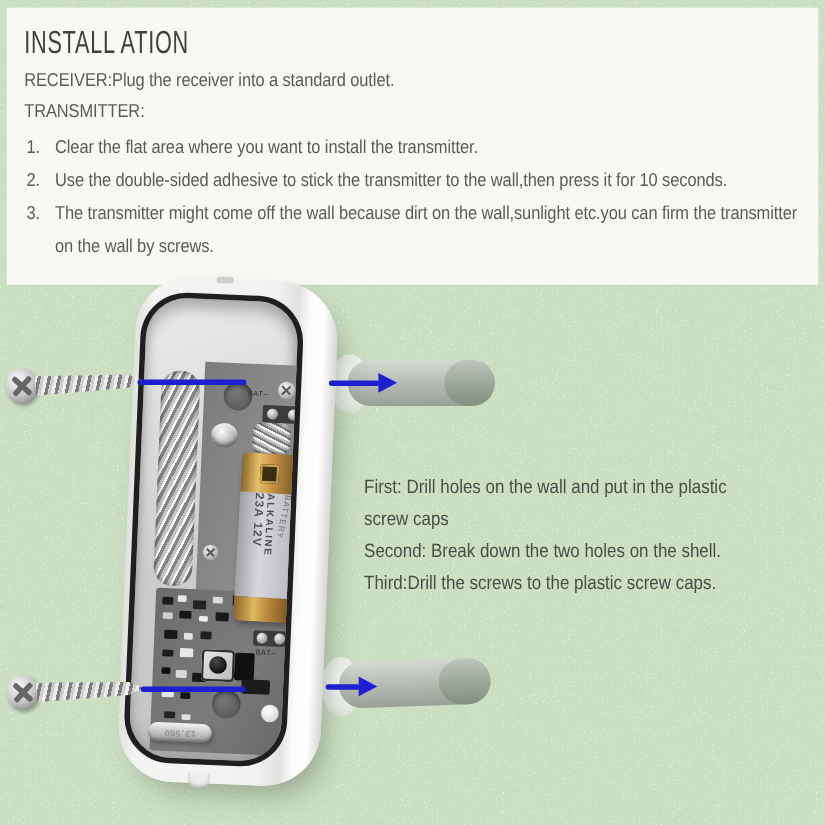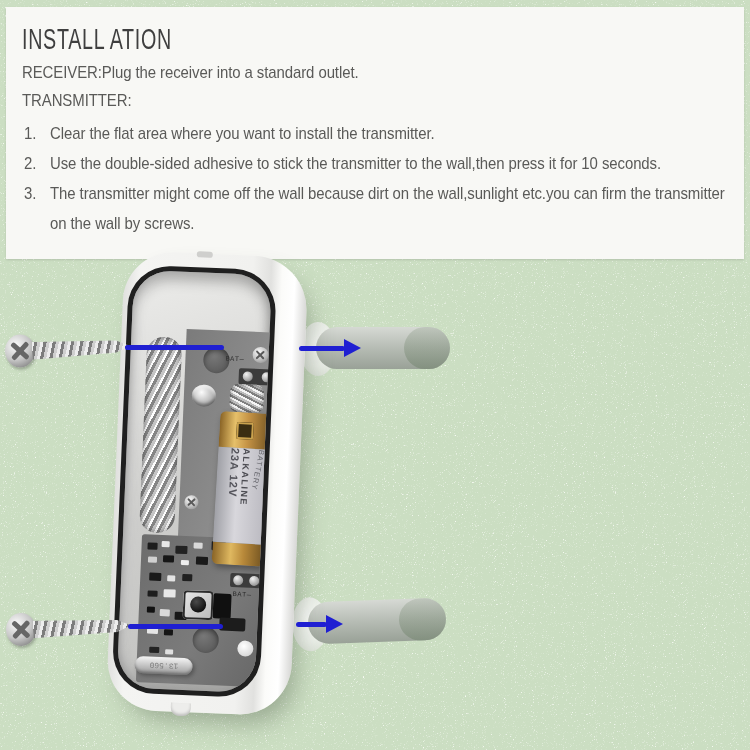--- a/index.html
+++ b/index.html
@@ -183,20 +183,26 @@
         <span class="step-num">2.</span>
         <span class="step-text">Use the double-sided adhesive to stick the transmitter to the wall,then press it for 10 seconds.</span>
       </div>
       <div class="step">
         <span class="step-num">3.</span>
         <span class="step-text">The transmitter might come off the wall because dirt on the wall,sunlight etc.you can firm the transmitter on the wall by screws.</span>
       </div>
     </div>
   </div>
 
+  <div class="instructions">
+    <div class="instr-line">First: Drill holes on the wall and put in the plastic</div>
+    <div class="instr-line">screw caps</div>
+    <div class="instr-line">Second: Break down the two holes on the shell.</div>
+    <div class="instr-line">Third:Drill the screws to the plastic screw caps.</div>
+  </div>
 
   <div class="device">
     <div class="shell"></div>
     <div class="notch"></div>
     <div class="rim"></div>
     <div class="cavity">
       <div class="pcb-upper">
         <span class="silk silk-a">21092-2141Z</span>
         <span class="silk silk-b">21082</span>
       </div>

